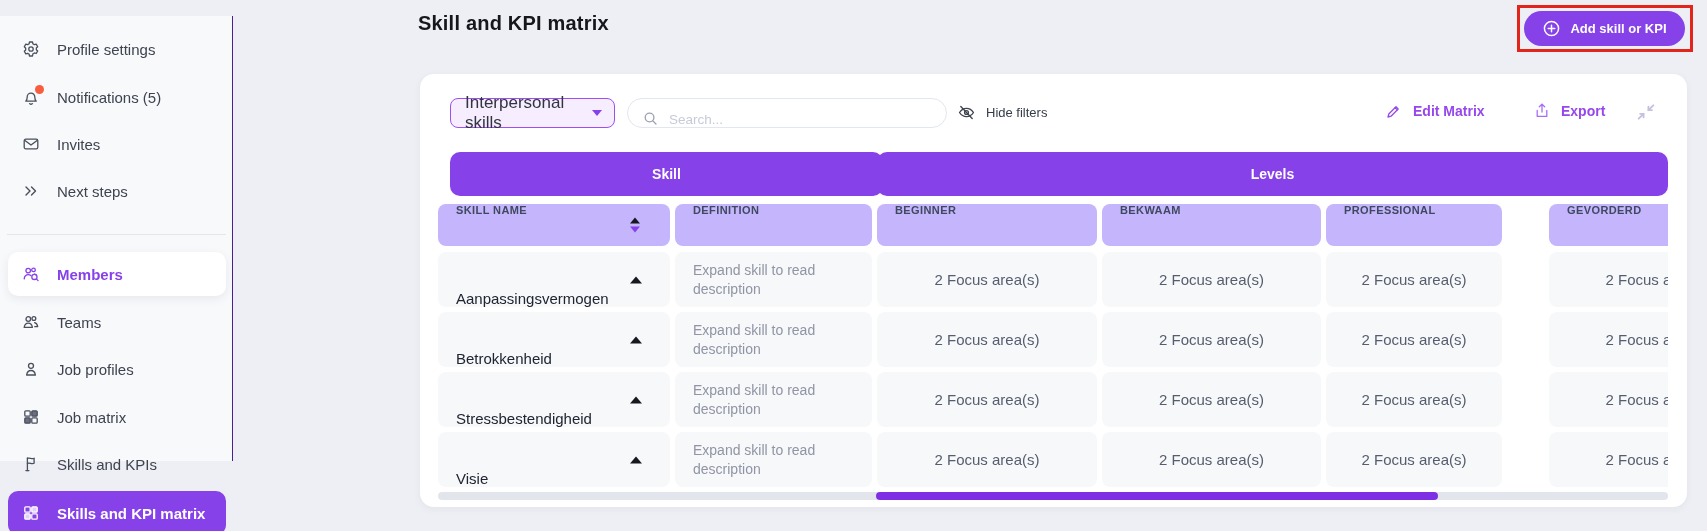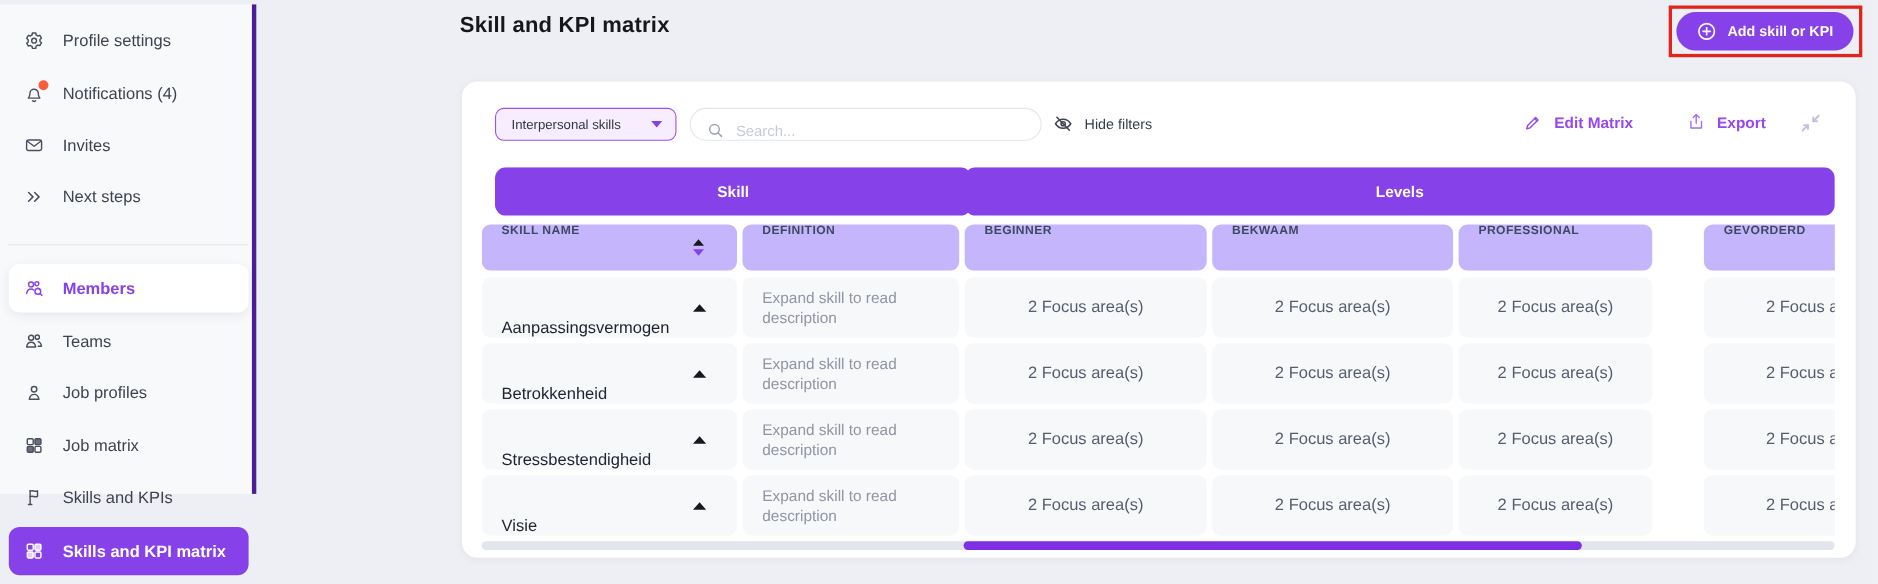--- a/index.html
+++ b/index.html
@@ -1,22 +1,22 @@
 <!DOCTYPE html>
 <html><head>
 <meta charset="utf-8">
 <style>
   * { margin:0; padding:0; box-sizing:border-box; }
   html,body { width:1707px; height:531px; }
   body { font-family:"Liberation Sans", sans-serif; background:#edeff4; overflow:hidden; }
   .app { position:relative; width:1707px; height:531px; background:#edeff4; }
 
   
-  .sidebar { position:absolute; left:0; top:4px; width:233px; height:445px;
-             background:#f8f9fb; border-right:4px solid #4c1d95; }
+  .sidebar { position:absolute; left:0; top:16px; width:233px; height:445px;
+             background:#f8f9fb; border-right:1px solid #4c1d95; }
   .side-item { position:absolute; left:8px; width:218px; height:44px;
                display:flex; align-items:center; gap:17px; padding-left:14px;
                color:#3f4350; font-size:15px; cursor:pointer; border-radius:10px; }
   .side-item .icn { width:18px; height:18px; flex:0 0 18px; position:relative; }
   .side-item svg { display:block; }
   .side-divider { position:absolute; left:7px; top:218px; width:219px; height:1px; background:#e4e6ec; }
   .side-item.highlight { background:#ffffff; color:#8741e9; font-weight:600;
                          box-shadow:0 3px 10px rgba(40,40,80,.08); }
   .side-item.active { background:#8741e9; color:#ffffff; font-weight:600; }
   .badge-dot { position:absolute; right:-4px; top:-3px; width:9px; height:9px;
@@ -33,21 +33,21 @@
              display:flex; align-items:center; justify-content:center; gap:9px; cursor:pointer; }
 
   
   .card { position:absolute; left:420px; top:74px; width:1267px; height:433px;
           background:#ffffff; border-radius:14px; box-shadow:0 2px 8px rgba(30,30,70,.05); }
 
   
   .dropdown { position:absolute; left:30px; top:24px; width:165px; height:30px;
               background:#f6eefe; border:1.5px solid #9c4ff2; border-radius:8px;
               display:flex; align-items:center; justify-content:space-between;
-              padding:0 12px 0 14px; font-size:12px; color:#33343f; font-weight:500; cursor:pointer; }
+              padding:0 12px 0 14px; font-size:17px; color:#33343f; font-weight:500; cursor:pointer; }
   .caret-down { width:0; height:0; border-left:5px solid transparent; border-right:5px solid transparent;
                 border-top:6px solid #8741e9; }
   .searchbox { position:absolute; left:207px; top:24px; width:320px; height:30px;
                background:#fff; border:1px solid #e2e6ee; border-radius:15px;
                display:flex; align-items:flex-end; gap:10px; padding:0 14px; }
   .searchbox input { border:none; outline:none; flex:1; font-family:"Liberation Sans", sans-serif;
                      font-size:13.5px; color:#4a5060; background:transparent; }
   .searchbox input::placeholder { color:#c6cbd9; }
   .hide-filters { position:absolute; left:537px; top:29px; display:flex; align-items:center;
                   gap:10px; font-size:13px; color:#363c49; cursor:pointer; }
@@ -113,21 +113,21 @@
     </div>
 
     <div class="side-item" style="top:59px">
       <span class="icn">
         <svg width="18" height="18" viewBox="0 0 18 18" fill="none" stroke="#4a4f5c" stroke-width="1.3" stroke-linejoin="round">
           <path d="M3.8 13.2h10.4c-.9-.9-1.4-2-1.4-4.2a3.8 3.8 0 0 0-7.6 0c0 2.2-.5 3.3-1.4 4.2z"></path>
           <path d="M7.4 15.1a1.7 1.7 0 0 0 3.2 0"></path>
         </svg>
         <span class="badge-dot"></span>
       </span>
-      <span>Notifications (4)</span>
+      <span>Notifications (5)</span>
     </div>
 
     <div class="side-item" style="top:106px">
       <span class="icn">
         <svg width="18" height="18" viewBox="0 0 18 18" fill="none" stroke="#4a4f5c" stroke-width="1.3" stroke-linejoin="round">
           <rect x="2.2" y="4.2" width="13.6" height="9.6" rx="1.6"></rect>
           <path d="M2.6 5.2 9 10l6.4-4.8"></path>
         </svg>
       </span>
       <span>Invites</span>

